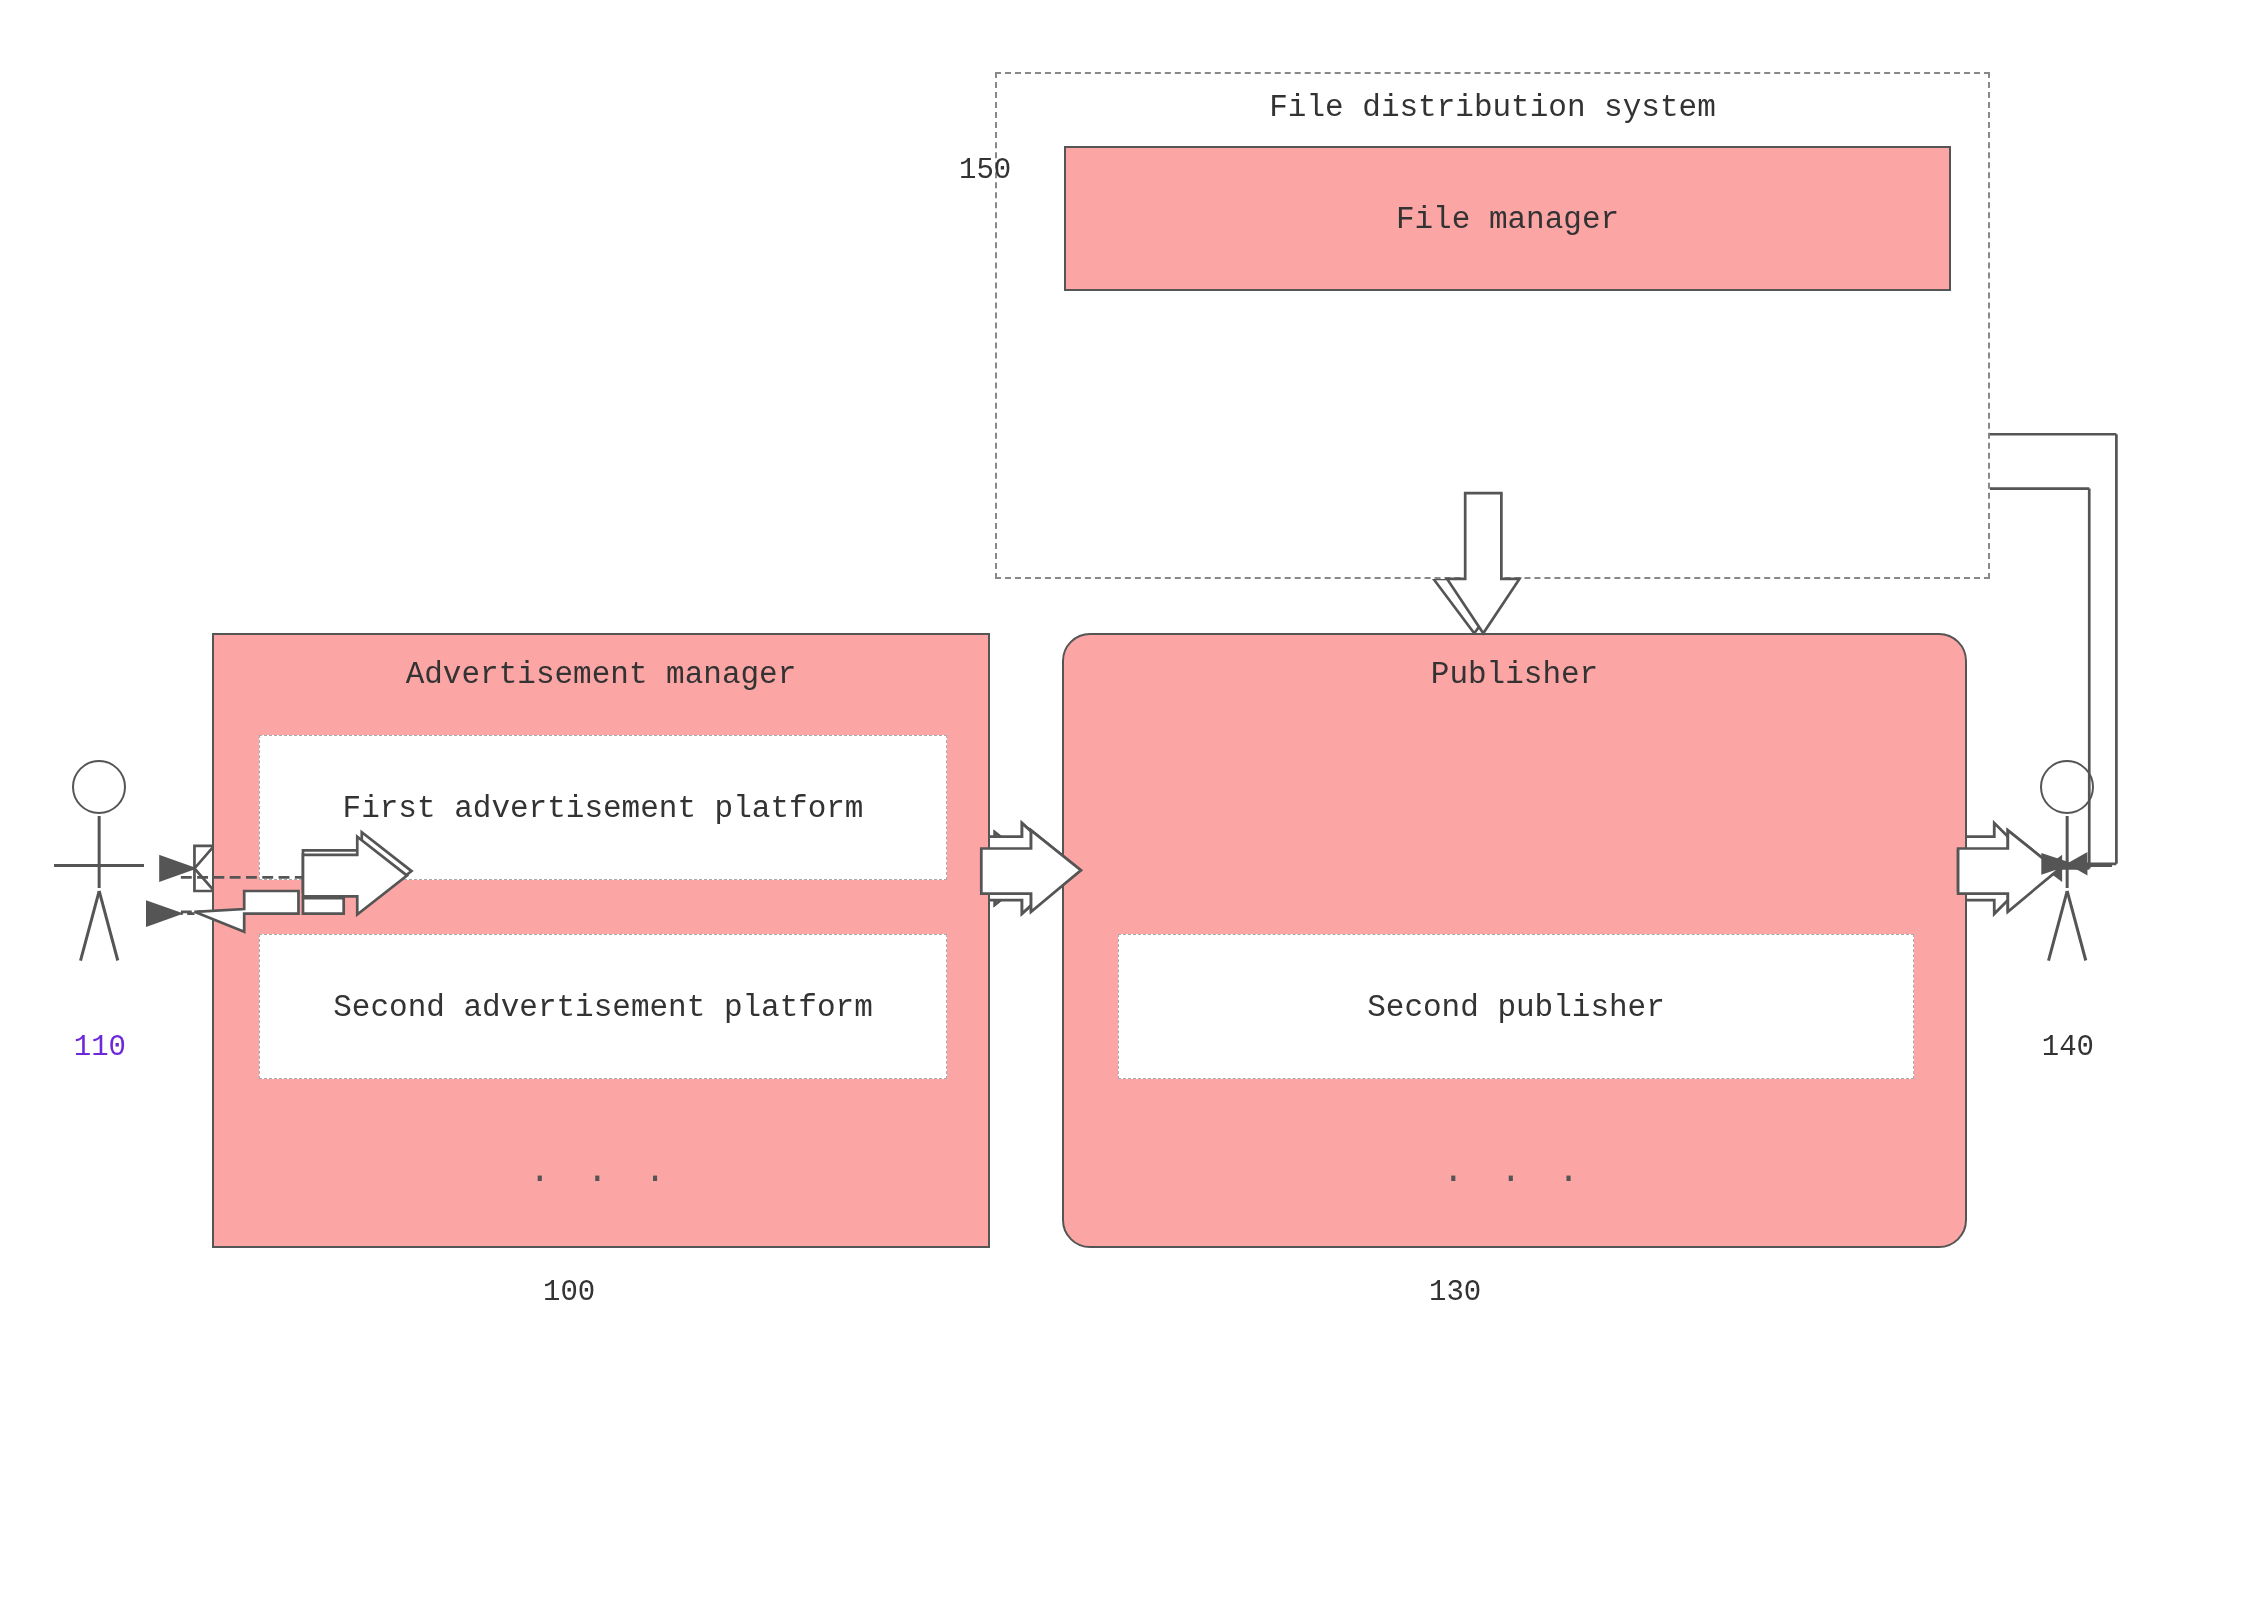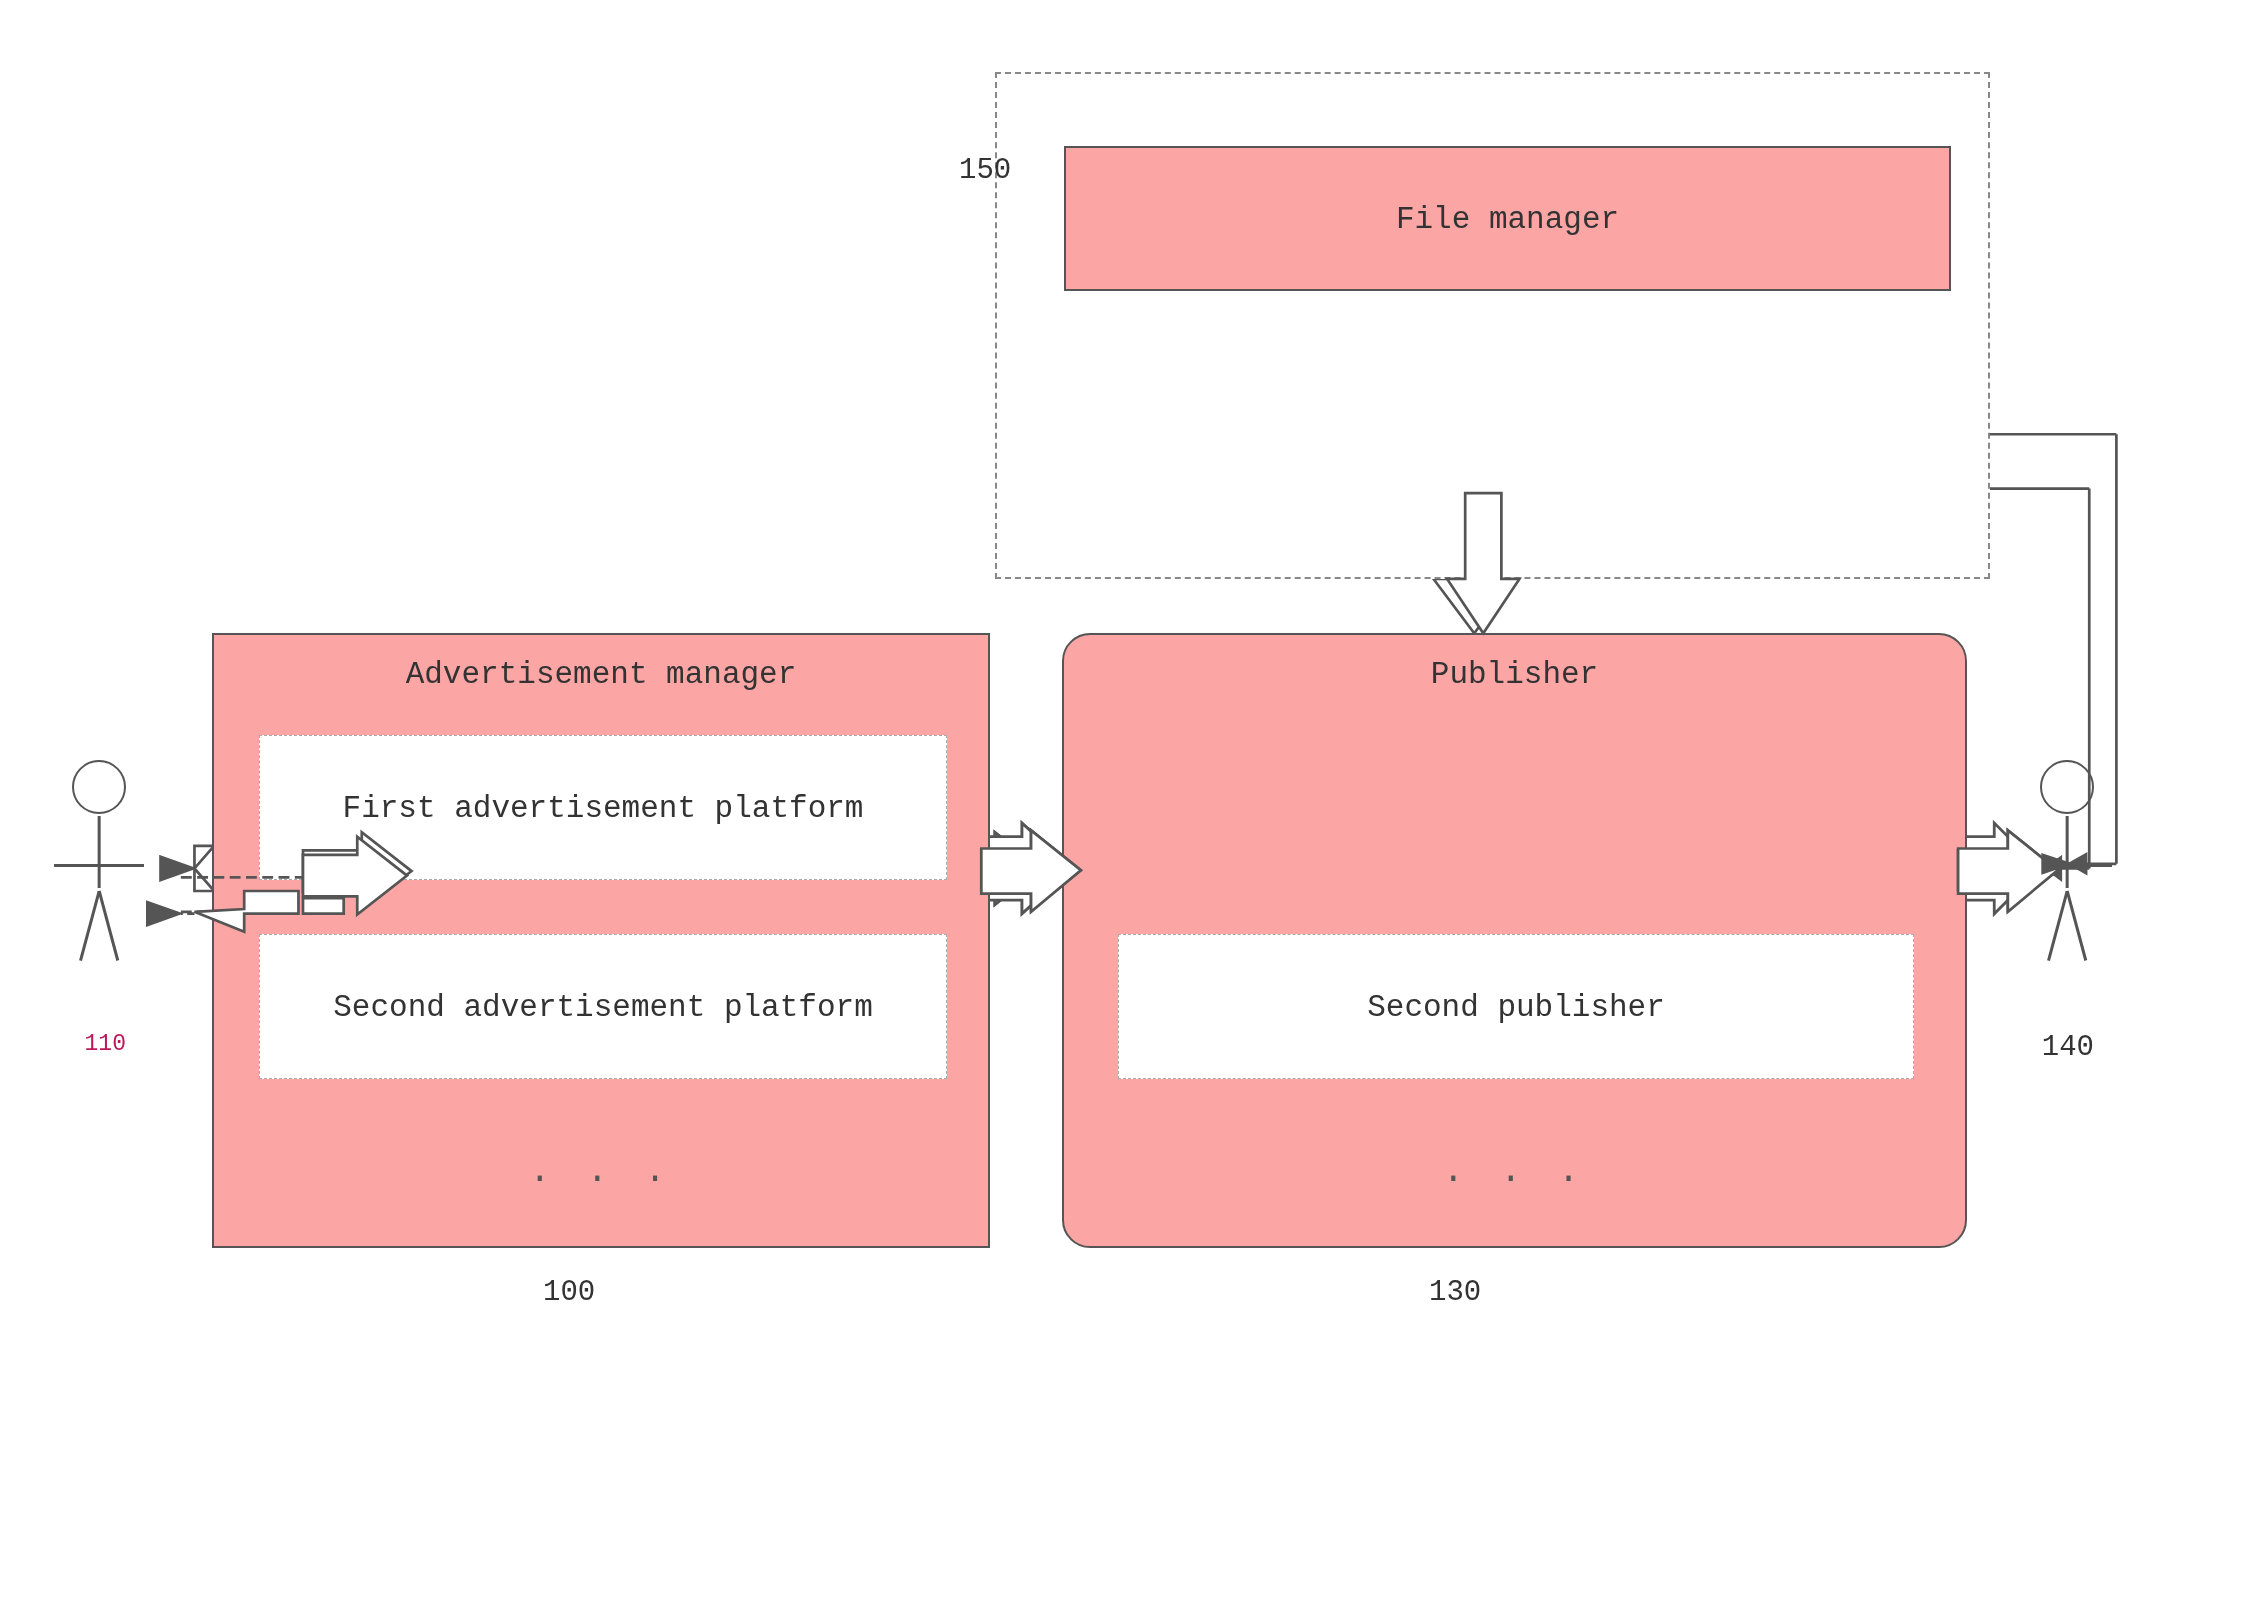--- a/index.html
+++ b/index.html
@@ -174,35 +174,36 @@
   </svg>
 
   <div class="person" style="left:72px;top:760px;">
     <div class="person-head"></div>
     <div style="position:relative;width:54px;height:208px;">
       <div class="person-body" style="position:absolute;left:50%;transform:translateX(-50%);"></div>
       <div class="person-arms" style="top:50px;"></div>
       <div class="person-leg-left" style="top:77px;left:50%;transform:translateX(-50%) rotate(15deg);transform-origin:top center;"></div>
       <div class="person-leg-right" style="top:77px;left:50%;transform:translateX(-50%) rotate(-15deg);transform-origin:top center;"></div>
     </div>
-    <div class="person-label" style="position:relative;bottom:auto;font-size:23px;color:#be185d;margin-top:9px;">110</div>
+    <div class="person-label" style="position:relative;bottom:auto;font-size:29px;color:#6d28d9;margin-top:9px;">110</div>
   </div>
 
   <div class="person" style="left:2040px;top:760px;">
     <div class="person-head"></div>
     <div style="position:relative;width:54px;height:208px;">
       <div class="person-body" style="position:absolute;left:50%;transform:translateX(-50%);"></div>
       <div class="person-arms" style="top:50px;"></div>
       <div class="person-leg-left" style="top:77px;left:50%;transform:translateX(-50%) rotate(15deg);transform-origin:top center;"></div>
       <div class="person-leg-right" style="top:77px;left:50%;transform:translateX(-50%) rotate(-15deg);transform-origin:top center;"></div>
     </div>
     <div class="person-label" style="position:relative;bottom:auto;font-size:29px;color:#333;margin-top:9px;">140</div>
   </div>
 
   <div class="box-dashed" style="left:995px;top:72px;width:995px;height:507px;">
+    <span class="box-label box-label-top" style="top:16.3px;">File distribution system</span>
 
     <div class="box-solid" style="left:54px;top:72px;width:887px;height:145px;">
       <span class="box-label box-label-top" style="top:50%;transform:translate(-50%,-50%);">File manager</span>
     </div>
 
   </div>
 
   <div class="number-label" style="left:959px;top:154px;">
     <span>150</span>
   </div>

